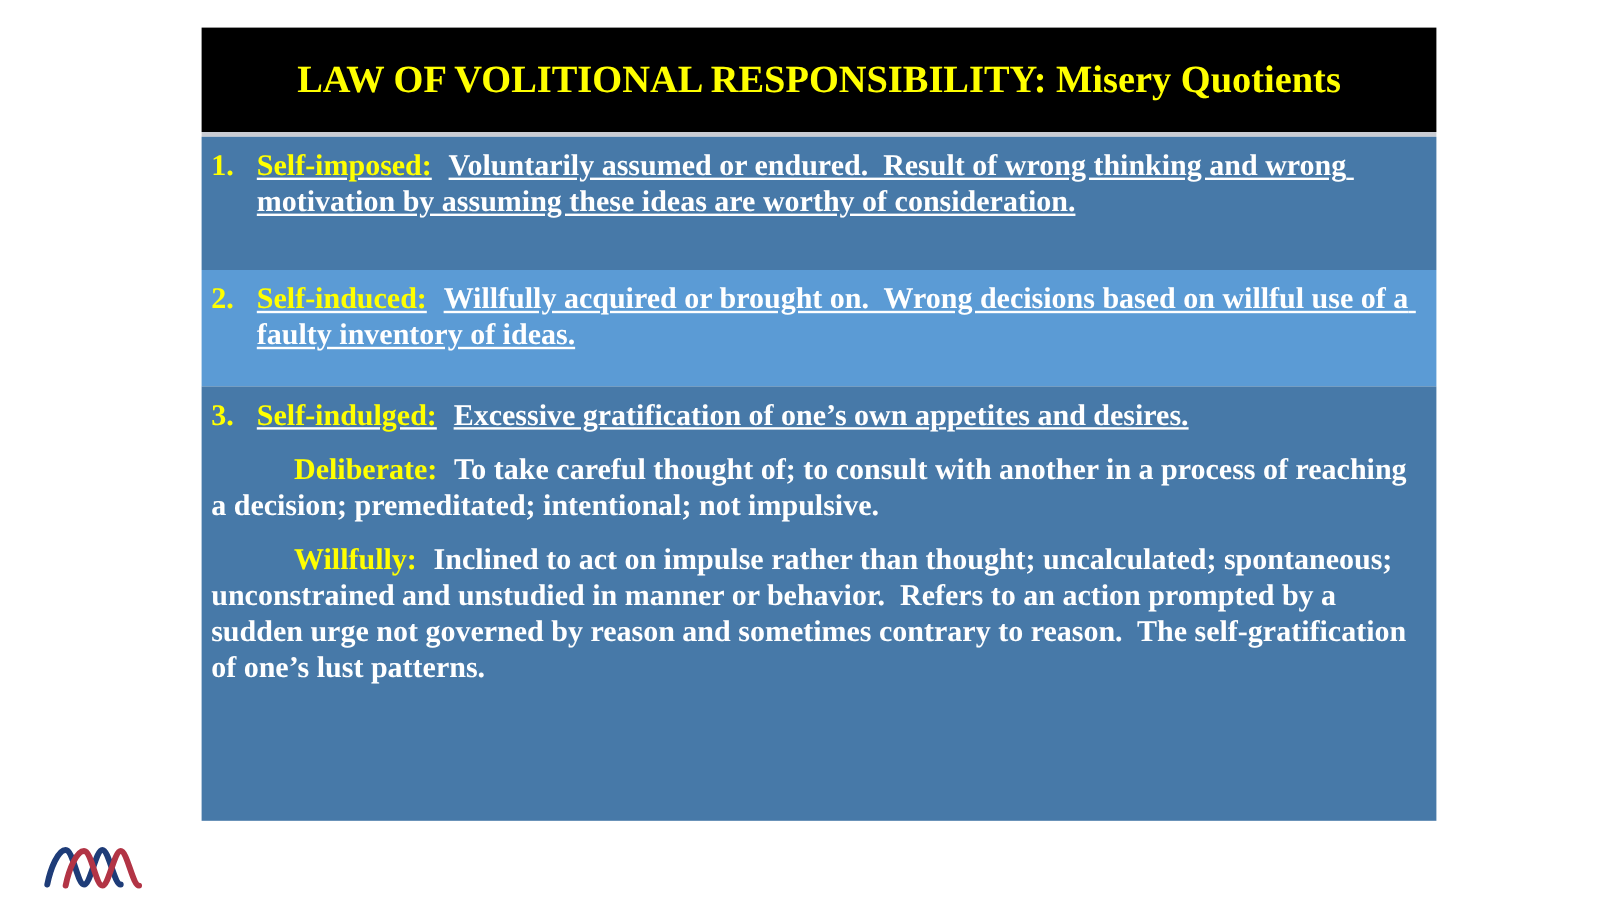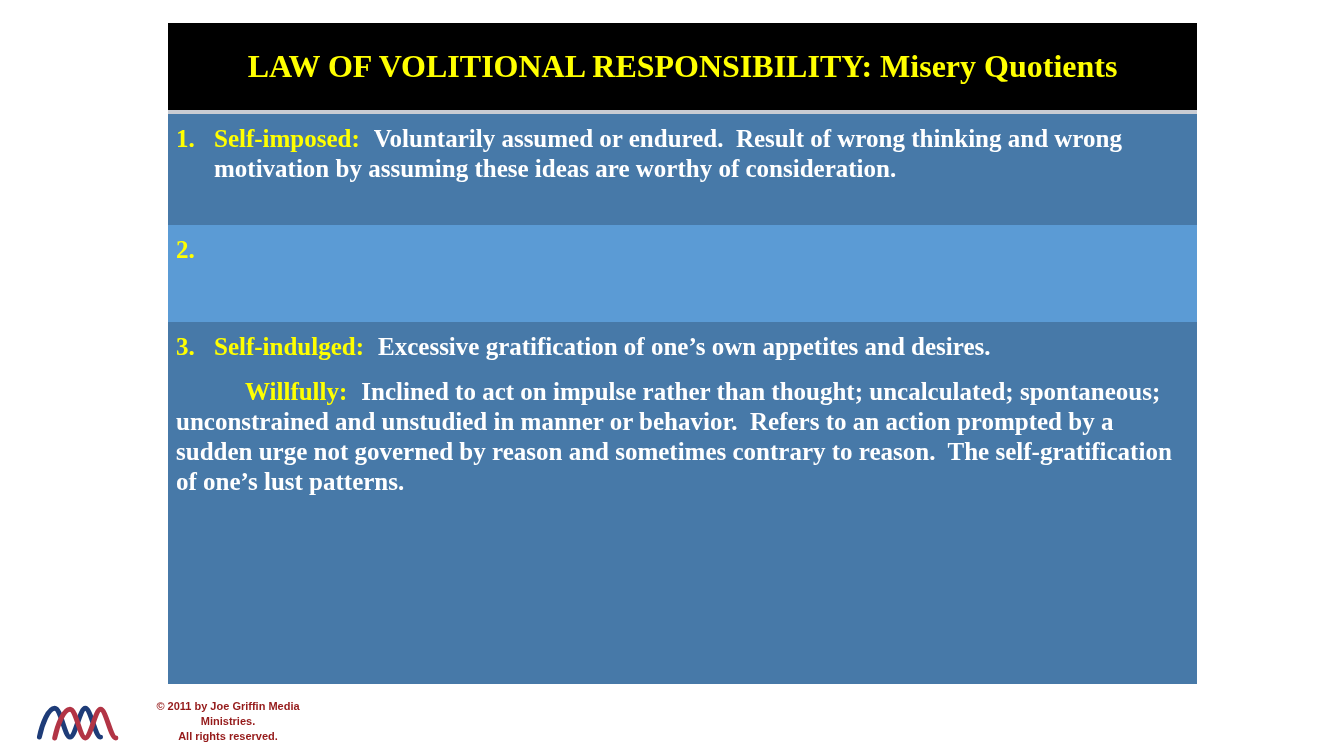--- a/index.html
+++ b/index.html
@@ -53,21 +53,21 @@
   .sec2 { height: 97px;  flex: 0 0 auto; }
   .sec3 { flex: 1 1 auto; }
   .item-row {
     display: flex;
     padding: 10px 16px 0 8px;
   }
   .item-number {
     flex: 0 0 38px;
     color: #FFFF00;
   }
-  .item-body { flex: 1 1 auto; }
+  .item-body { flex: 1 1 auto; text-decoration: underline; }
   .yellow-label {
     color: #FFFF00;
     margin-right: 14px;
   }
   .rich { white-space: pre-wrap; }
   .sec3 { padding: 10px 16px 0 8px; box-sizing: border-box; }
   .sec3 p { margin: 0; }
   .p-lead { display: flex; }
   .p-def { margin-top: 15px !important; text-indent: 69px; }
   .footer {
@@ -111,38 +111,36 @@
   <div class="band band-dark sec1">
     <div class="item-row">
       <span class="item-number">1.</span>
       <span class="item-body"><span class="yellow-label">Self-imposed:</span><span class="rich">Voluntarily assumed or endured.  Result of wrong thinking and wrong motivation by assuming these ideas are worthy of consideration.</span></span>
     </div>
   </div>
 
   <div class="band band-light sec2">
     <div class="item-row">
       <span class="item-number">2.</span>
+      <span class="item-body"><span class="yellow-label">Self-induced:</span><span class="rich">Willfully acquired or brought on.  Wrong decisions based on willful use of a faulty inventory of ideas.</span></span>
     </div>
   </div>
 
   <div class="band band-dark sec3">
     <p class="p-lead">
       <span class="item-number">3.</span>
       <span class="item-body"><span class="yellow-label">Self-indulged:</span><span class="rich">Excessive gratification of one’s own appetites and desires.</span></span>
     </p>
 
 
+    <p class="p-def"><span class="yellow-label">Deliberate:</span><span class="rich">To take careful thought of; to consult with another in a process of reaching a decision; premeditated; intentional; not impulsive.</span></p>
 
     <p class="p-def"><span class="yellow-label">Willfully:</span><span class="rich">Inclined to act on impulse rather than thought; uncalculated; spontaneous; unconstrained and unstudied in manner or behavior.  Refers to an action prompted by a sudden urge not governed by reason and sometimes contrary to reason.  The self-gratification of one’s lust patterns.</span></p>
   </div>
 
 </div>
 
 <div class="footer">
   <svg class="wave-logo" viewBox="0 0 100 52" aria-hidden="true">
     <path d="M 6 45 C 9 30 16 13 23 13 S 34 45 40 45 S 51 13 57 13 S 68 45 74 45" fill="none" stroke="#1E3C78" stroke-width="5.5" stroke-linecap="round"></path>
     <path d="M 23 46 C 26 31 33 14 40 14 S 51 46 57 46 S 68 14 74 14 S 85 46 91 46" fill="none" stroke="#B23445" stroke-width="5.5" stroke-linecap="round"></path>
   </svg>
-  <div class="copyright">
-    <div>© 2011 by Joe Griffin Media Ministries.</div>
-    <div>All rights reserved.</div>
-  </div>
 </div>
 
 </body></html>

